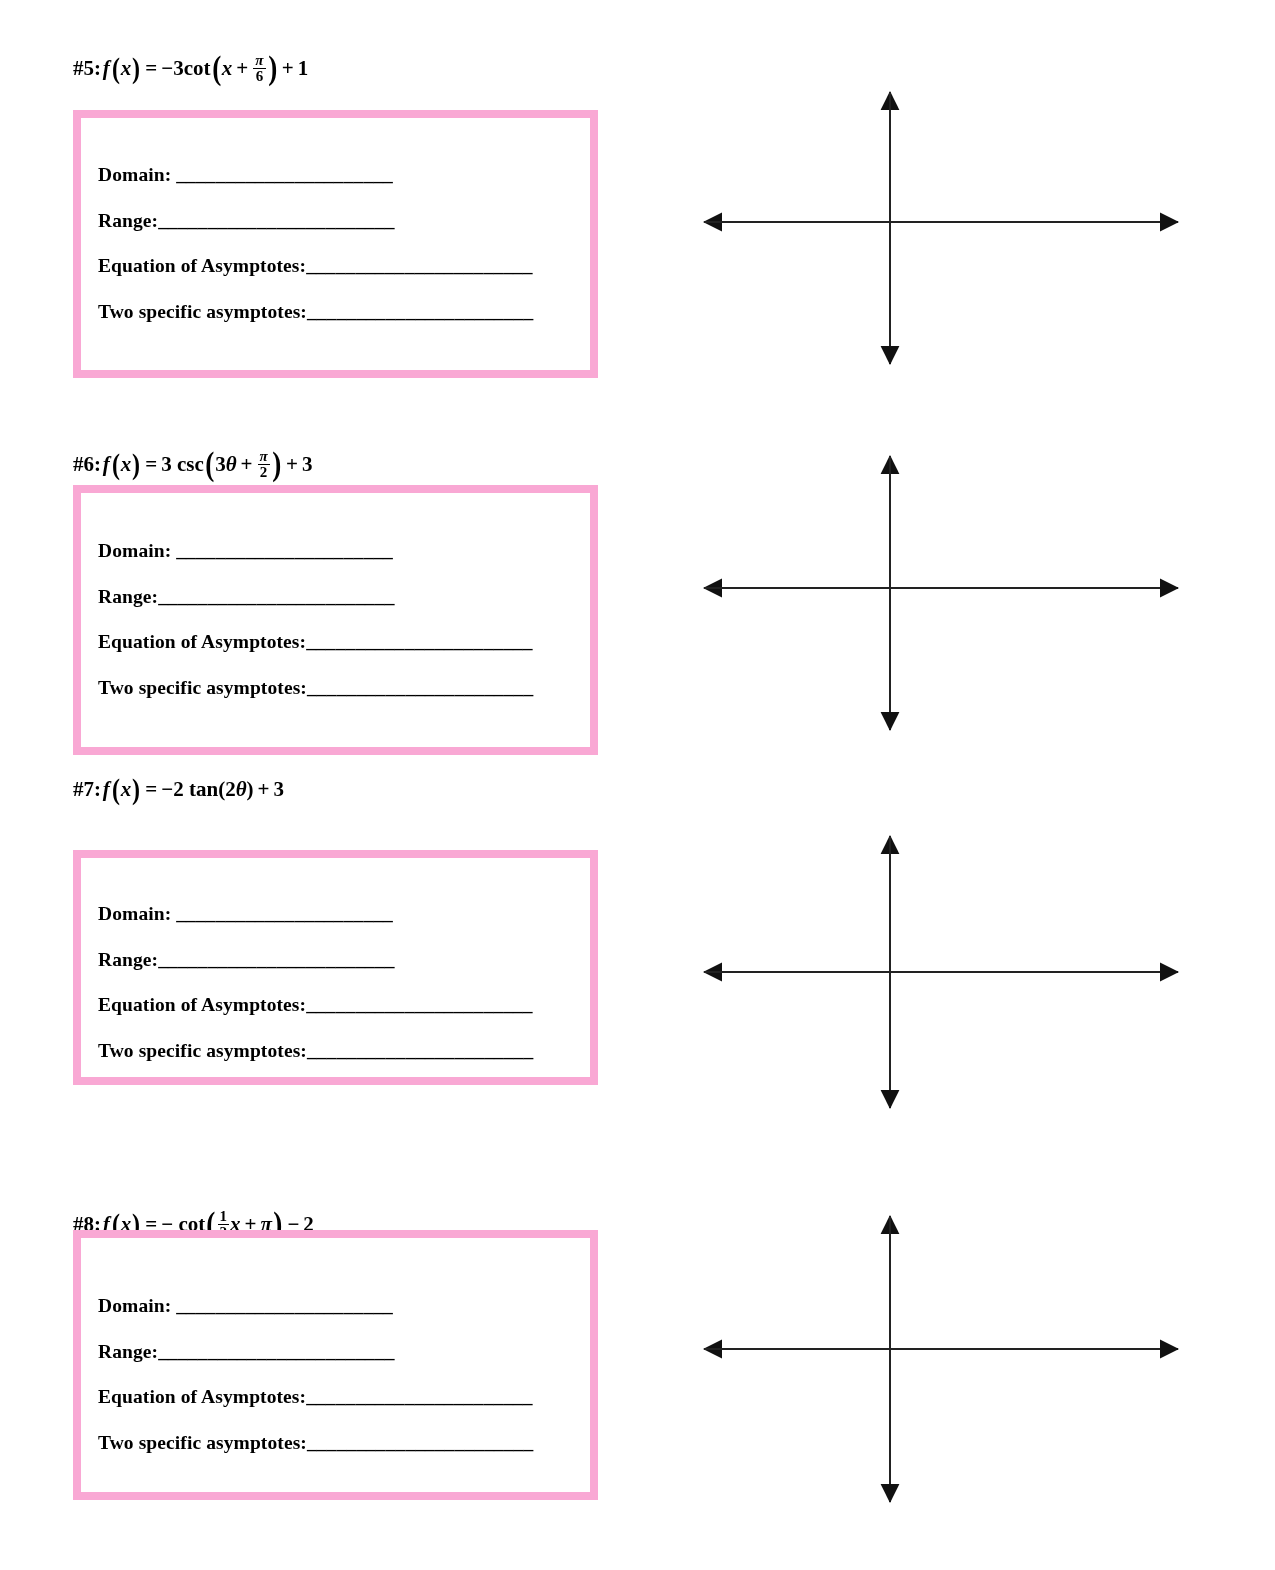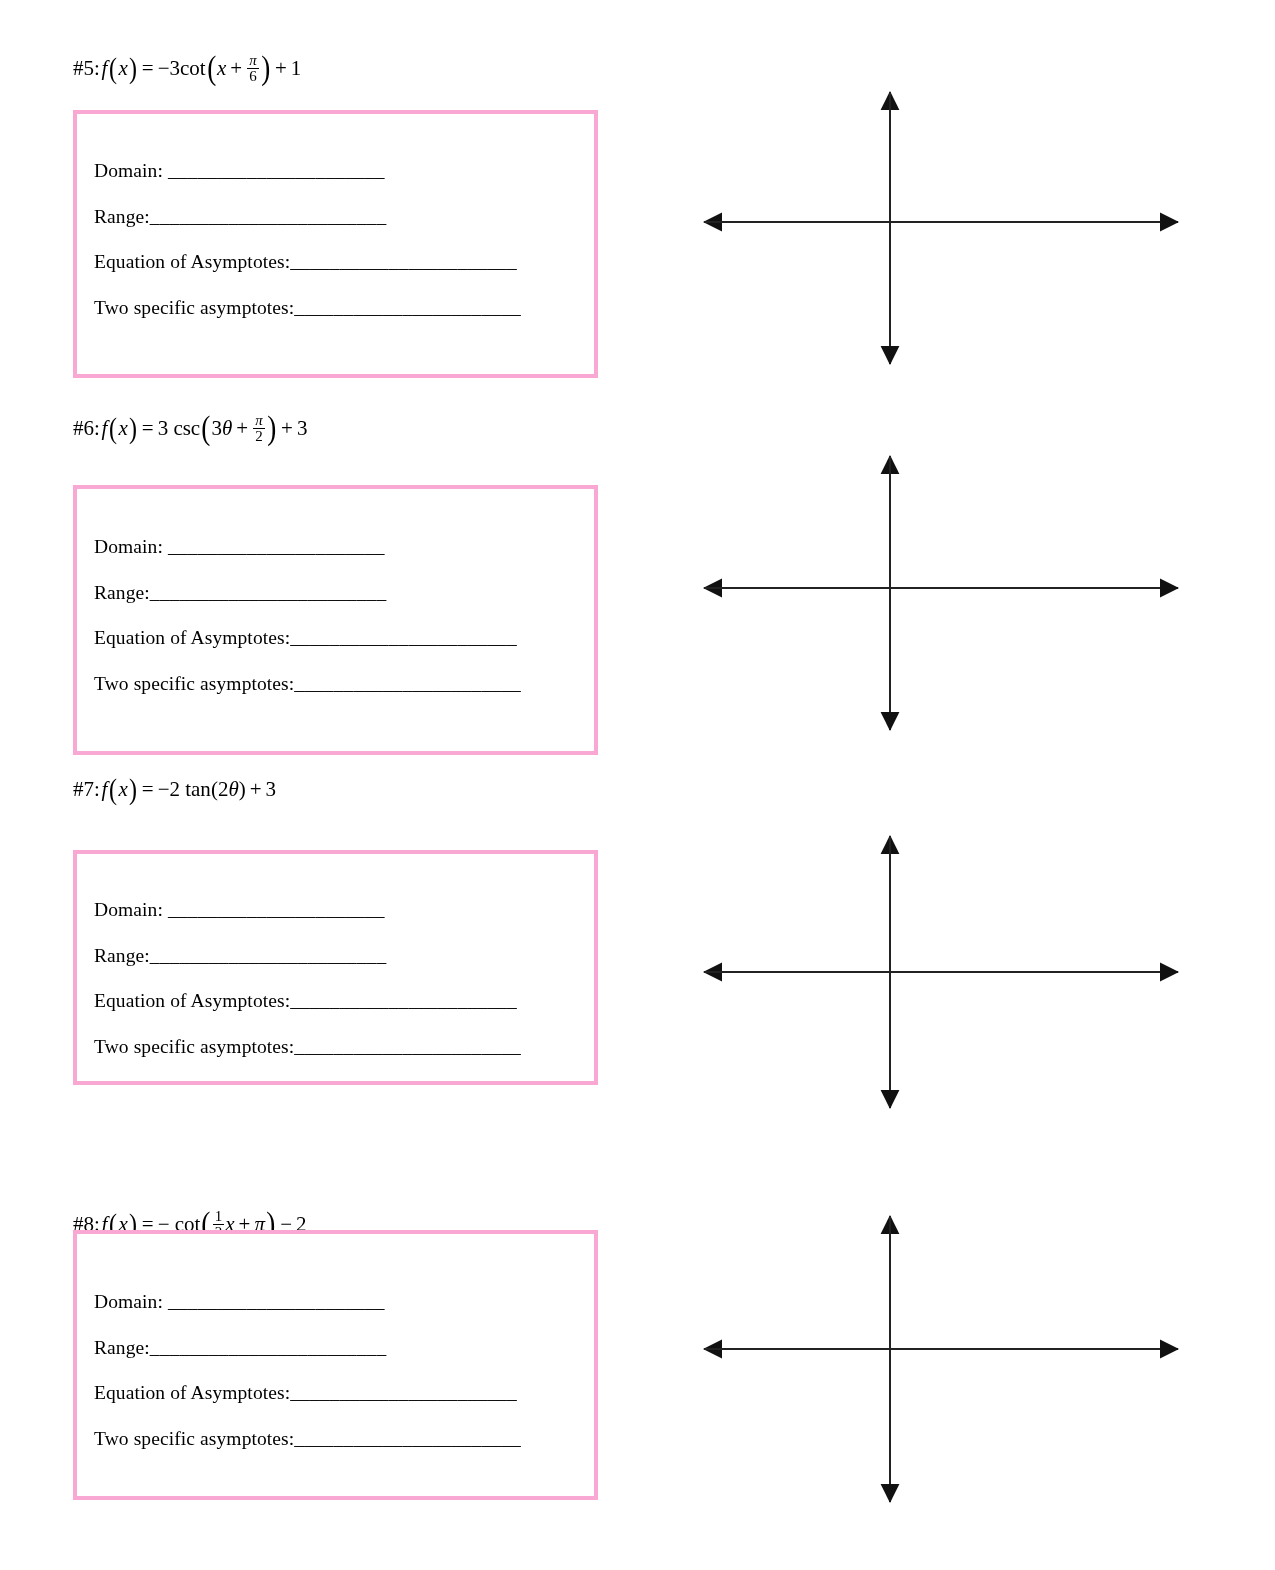--- a/index.html
+++ b/index.html
@@ -15,20 +15,21 @@
     font-family: "Liberation Serif", "DejaVu Serif", serif;
     color: #000000;
     overflow: hidden;
   }
 
   .page {
     position: absolute;
     left: 0; top: 0;
     width: 1275px;
     height: 1440px;
+    font-weight: bold;
   }
 
   
   .problem {
     position: absolute;
     left: 0;
     width: 1275px;
   }
 
   
@@ -94,21 +95,21 @@
     display: block;
     border-top: 1.3px solid #000;
     padding: 0 2px;
   }
 
   
   .answer-box {
     position: absolute;
     left: 73px;
     width: 525px;
-    border: 4px solid #f9a8d4;
+    border: 8px solid #f9a8d4;
     box-sizing: border-box;
     background: #ffffff;
     padding-left: 12px;
   }
   .fields {
     position: absolute;
     left: 17px;
     right: 6px;
   }
   .field-row {
@@ -162,21 +163,21 @@
         <line x1="478" y1="134" x2="4" y2="134" stroke="#222222" stroke-width="2" marker-end="url(#ah1)"></line>
         <line x1="4" y1="134" x2="478" y2="134" stroke="#222222" stroke-width="2" marker-end="url(#ah1)"></line>
         <line x1="190" y1="276" x2="190" y2="4" stroke="#222222" stroke-width="2" marker-end="url(#ah1)"></line>
         <line x1="190" y1="4" x2="190" y2="276" stroke="#222222" stroke-width="2" marker-end="url(#ah1)"></line>
       </svg>
     </div>
   </div>
 
   <div class="problem">
 
-    <div class="eq-line" style="top:414px;">
+    <div class="eq-line" style="top:450px;">
       <span class="eq-label">#6:</span><span class="fn"> <i>f</i></span><span class="paren paren-sm">(</span><span class="ital">x</span><span class="paren paren-sm">)</span><span class="op">=</span><span class="num">3</span><span class="opname">&nbsp;csc</span><span class="paren">(</span><span class="num">3<i>θ</i></span><span class="op">+</span><span class="frac"><span class="fnum ital">π</span><span class="fden">2</span></span><span class="paren">)</span><span class="op">+</span><span class="num">3</span>
     </div>
 
     <div class="answer-box" style="top:485px; height:270px;">
       <div class="fields" style="top:48px;">
         <div class="field-row">Domain: ______________________</div>
         <div class="field-row">Range:________________________</div>
         <div class="field-row">Equation of Asymptotes:_______________________</div>
         <div class="field-row">Two specific asymptotes:_______________________</div>
       </div>

